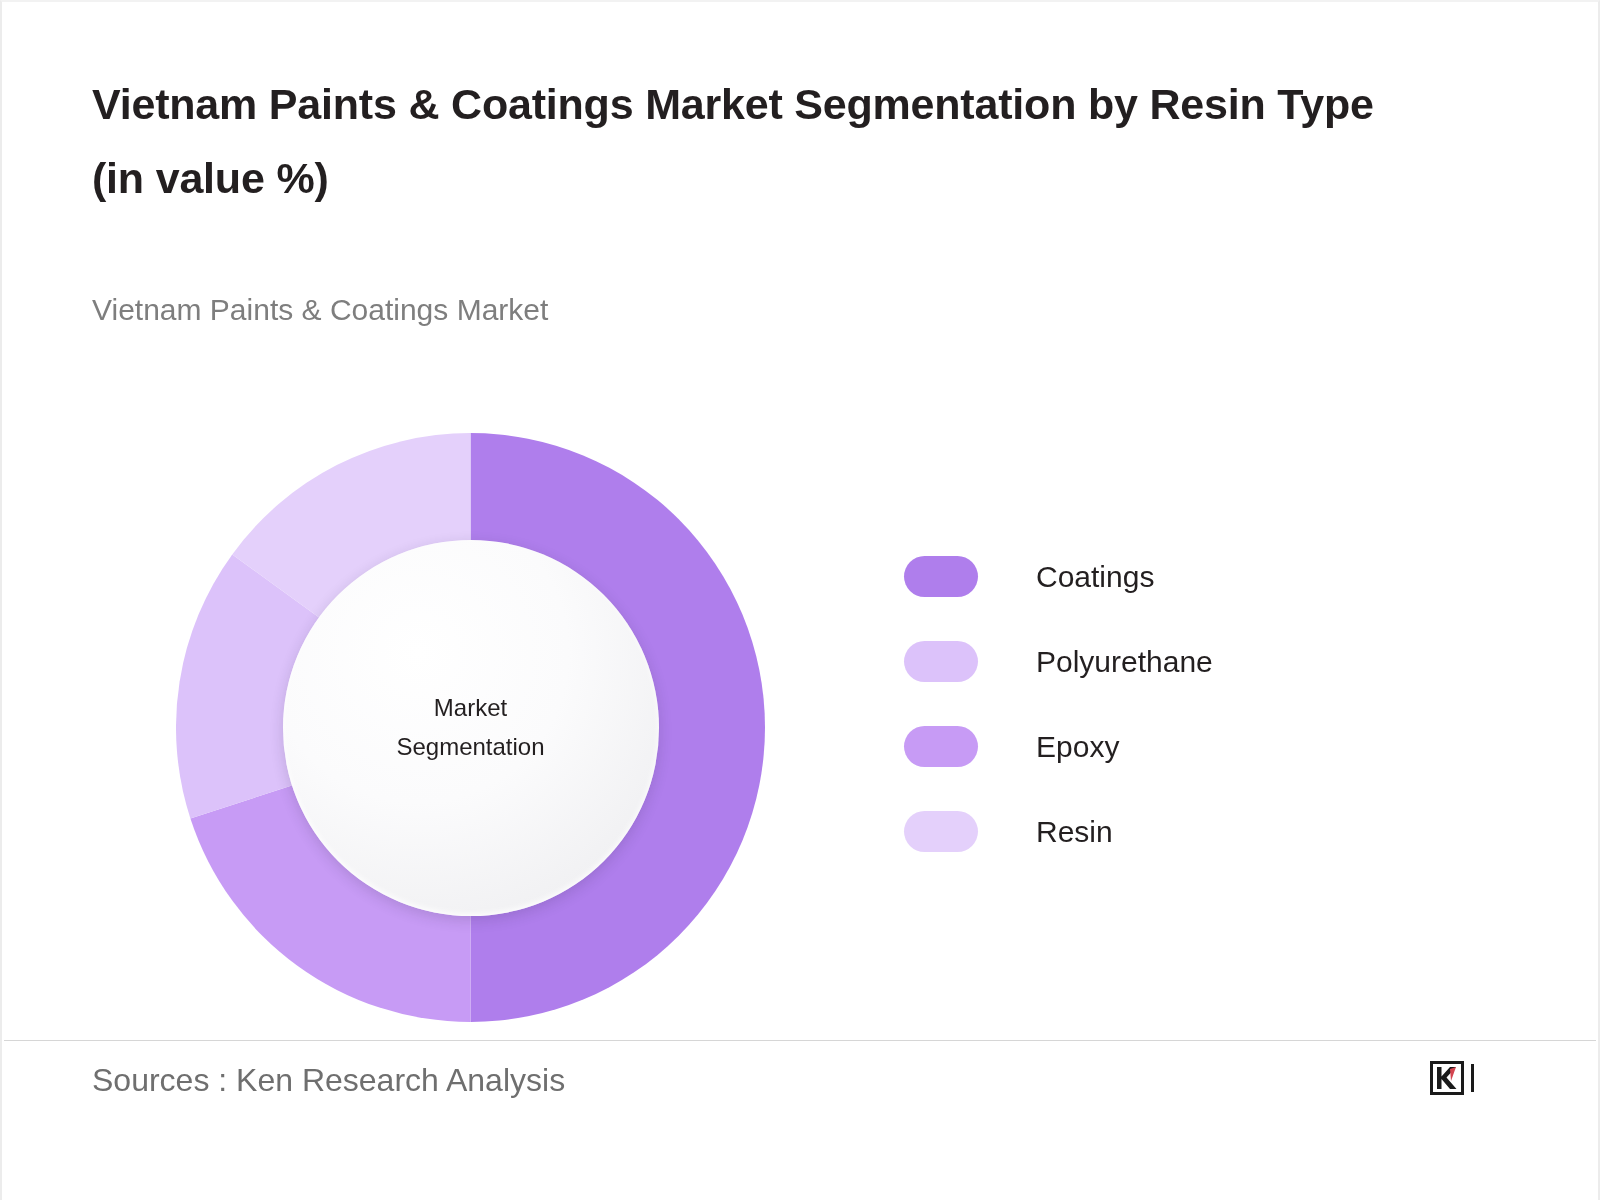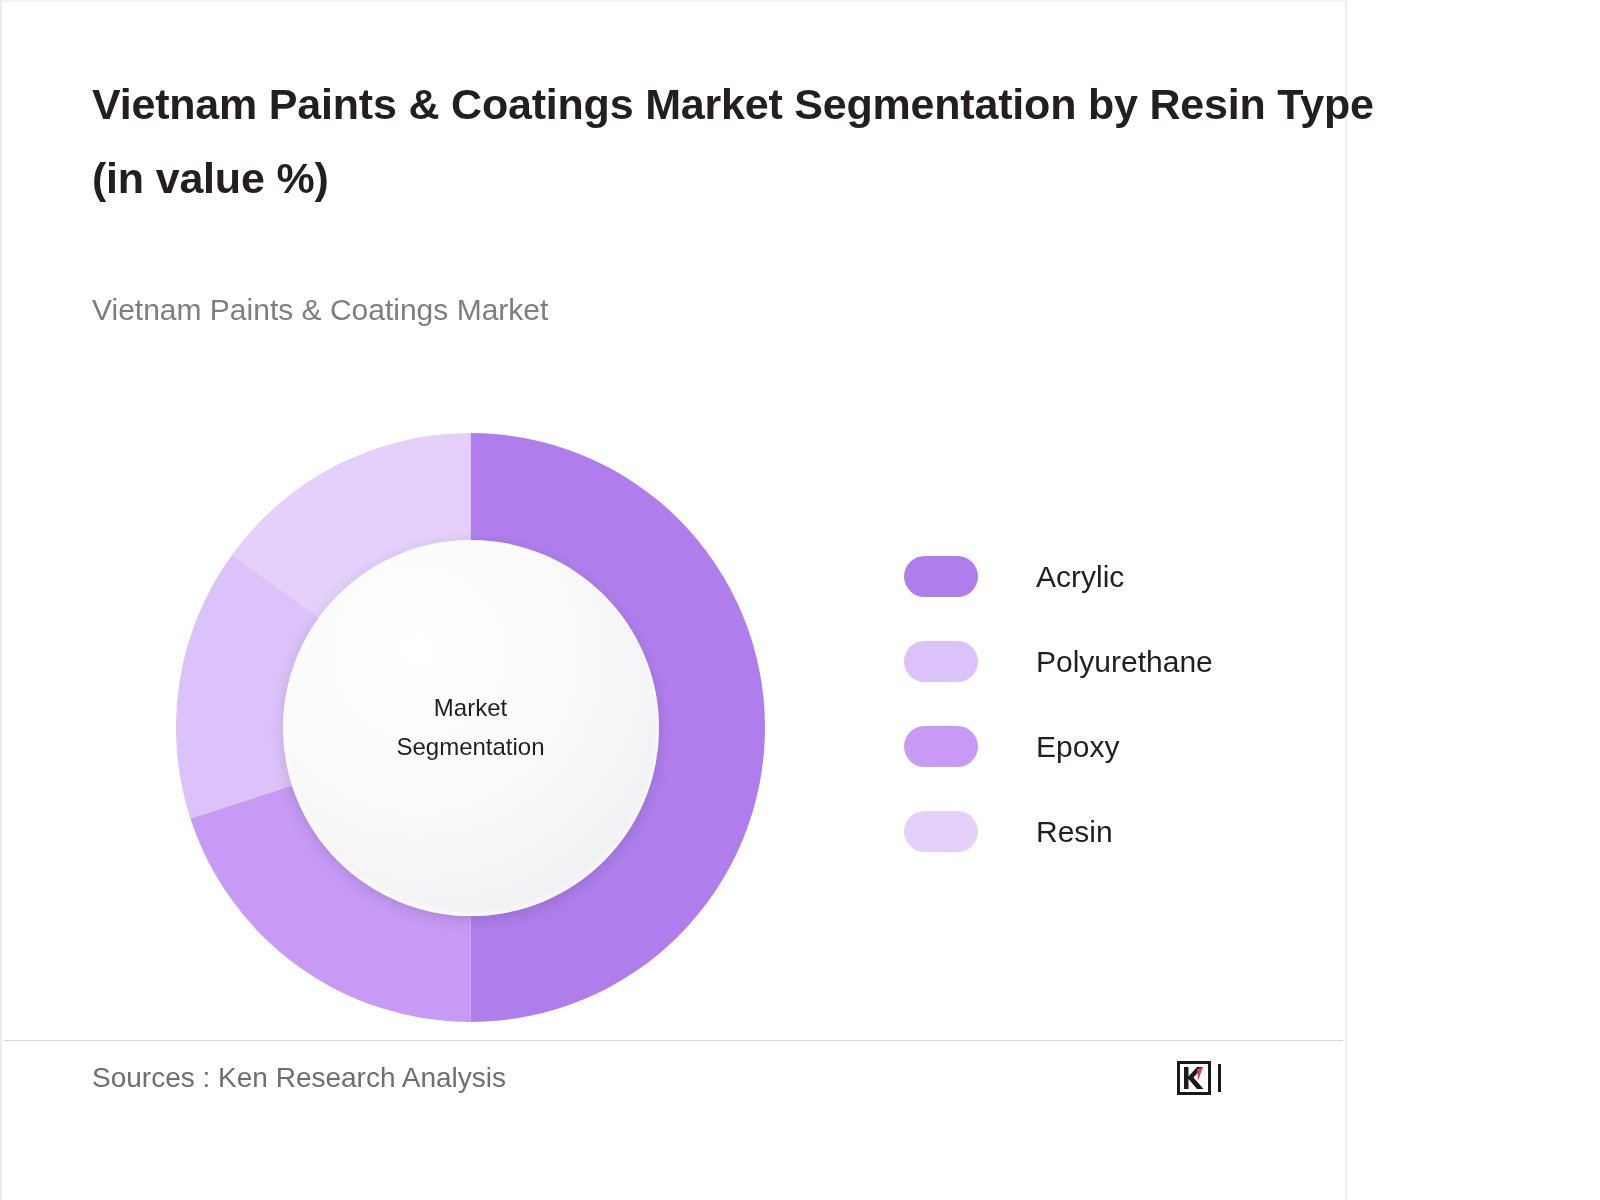--- a/index.html
+++ b/index.html
@@ -9,21 +9,21 @@
   }
   body {
     width: 1600px;
     height: 1200px;
     font-family: "Liberation Sans", "DejaVu Sans", sans-serif;
     overflow: hidden;
   }
 
   #slide {
     position: relative;
-    width: 1347px;
+    width: 1600px;
     height: 1200px;
     background: #ffffff;
     box-sizing: border-box;
     border-left: 2px solid #ececec;
     border-right: 2px solid #ececec;
     border-top: 2px solid #f2f2f2;
   }
 
   
   .title {
@@ -125,21 +125,21 @@
     left: 2px;
     right: 2px;
     top: 1038px;
     height: 1px;
     background: #d6d6d6;
   }
   .footer-source {
     position: absolute;
     left: 90px;
     top: 1060px;
-    font-size: 28px;
+    font-size: 32px;
     color: #6f6f6f;
     text-align: right;
   }
 
   .logo {
     position: absolute;
     right: 115px;
     top: 1056px;
     display: flex;
     align-items: center;
@@ -191,21 +191,21 @@
       </svg>
       <div class="donut-hole">
         <div class="donut-center-text">Market
 Segmentation</div>
       </div>
     </div>
 
     <div class="legend" id="legend">
         <div class="legend-item">
           <span class="legend-swatch" style="background: rgb(175, 126, 236);"></span>
-          <span class="legend-label">Acrylic</span>
+          <span class="legend-label">Coatings</span>
         </div>
         <div class="legend-item">
           <span class="legend-swatch" style="background: rgb(220, 194, 250);"></span>
           <span class="legend-label">Polyurethane</span>
         </div>
         <div class="legend-item">
           <span class="legend-swatch" style="background: rgb(199, 155, 245);"></span>
           <span class="legend-label">Epoxy</span>
         </div>
         <div class="legend-item">

